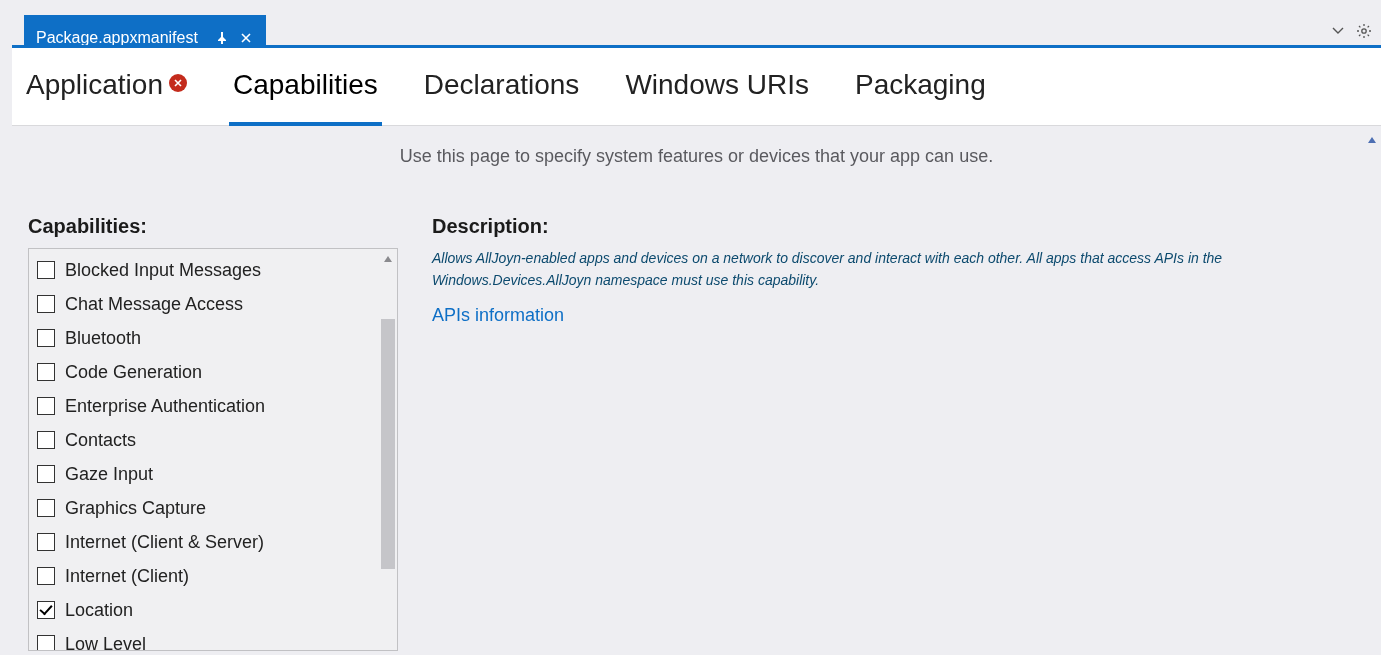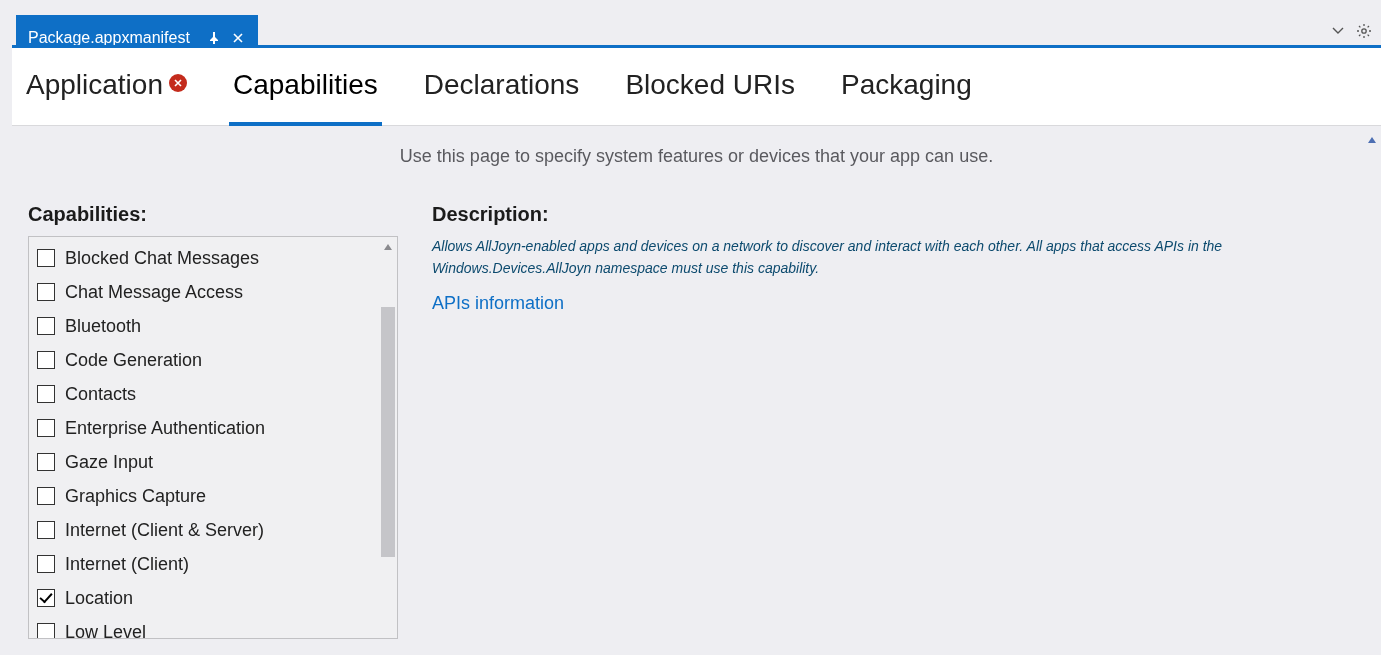--- a/index.html
+++ b/index.html
@@ -1,35 +1,35 @@
 <!DOCTYPE html>
 <html><head>
 <meta charset="utf-8">
 <style>
   * { box-sizing: border-box; }
   html, body { margin: 0; padding: 0; font-family: "Segoe UI", Arial, sans-serif; background: #eeeef2; color: #1b1b1b; overflow: hidden; width: 1381px; height: 655px; }
   .outer { width: 1381px; height: 655px; position: relative; background: #eeeef2; }
   .tabstrip { height: 45px; position: relative; }
-  .doc-tab { position: absolute; left: 16px; top: 15px; height: 30px; background: #0e6fc6; color: #fff; display: flex; align-items: center; font-size: 16px; padding: 16px 8px 0 12px; }
+  .doc-tab { position: absolute; left: 24px; top: 15px; height: 30px; background: #0e6fc6; color: #fff; display: flex; align-items: center; font-size: 16px; padding: 16px 8px 0 12px; }
   .doc-tab .title { padding-right: 12px; }
   .doc-tab .pin svg, .doc-tab .close svg { display:block; }
   .doc-tab .pin, .doc-tab .close { width: 24px; height: 24px; display:flex; align-items:center; justify-content:center; cursor:pointer; }
   .top-icons { position:absolute; right:8px; top:22px; display:flex; gap:8px; align-items:center; color:#555; }
   .top-icons .ic { width:18px; height:18px; display:flex; align-items:center; justify-content:center; cursor:pointer; }
   .blue-line { position:absolute; left:12px; right:0; top:45px; height:3px; background:#0e6fc6; }
   .editor { position:absolute; left:12px; right:0; top:48px; bottom:0; background:#ffffff; }
   .tab-nav { height: 78px; border-bottom: 1px solid #d9d9dc; display:flex; align-items:flex-end; padding: 0 10px; gap: 38px; background:#fff; }
   .tab-nav .tab { font-size: 28px; color:#222; padding: 0 4px 24px 4px; cursor:pointer; position:relative; display:flex; align-items:center; gap:4px;}
   .tab-nav .tab.active { color:#000;text-align:center; }
   .tab-nav .tab.active::after { content:""; position:absolute; left:0; right:0; bottom:-1px; height:4px; background:#0e6fc6; }
   .err-badge { width:18px; height:18px; border-radius:50%; background:#c42b1c; display:inline-flex; align-items:center; justify-content:center; margin-left:2px; margin-bottom: 4px;}
   .err-badge svg { display:block; }
   .body-area { position:absolute; left:0; right:0; top:78px; bottom:0; background:#eeeef2; padding: 20px 16px 0 16px; }
   .hint { color:#5a5a5f; font-size:18px;text-align:center; }
-  .columns { display:flex; margin-top: 36px; gap: 34px; justify-content: space-between; }
+  .columns { display:flex; margin-top: 48px; gap: 34px; justify-content: space-between; }
   .col-left { width: 370px; }
   .col-right { flex:1; padding-right: 30px;}
   .section-head { font-weight:700; font-size:20px; margin-bottom: 10px; }
   .list-box { border:1px solid #c1c1c4; background:#f0f0f2; height: 403px; position:relative; }
   .list-inner { position:absolute; left:0; right:18px; top:0; bottom:0; overflow:hidden; padding: 4px 0;}
   .cap-item { display:flex; align-items:center; height:34px; padding-left:8px; font-size:18px; color:#222; cursor:default;}
   .cap-item .cb { width:18px; height:18px; border:1px solid #333; background:#fff; margin-right:10px; display:flex; align-items:center; justify-content:center; cursor:pointer;}
   .cap-item .cb.checked::after { content:""; width:10px; height:5px; border-left:2px solid #000; border-bottom:2px solid #000; transform: translateY(-2px) rotate(-48deg); }
   .list-scroll { position:absolute; right:0; top:0; bottom:0; width:18px; }
   .list-scroll .arrow-up { position:absolute; top:2px; left:0; right:0; height:16px; display:flex; align-items:center; justify-content:center; color:#777; cursor:pointer;}
@@ -83,58 +83,58 @@
             </svg>
         </span>
       </div>
       <div class="tab active">
         <span>Capabilities</span>
       </div>
       <div class="tab">
         <span>Declarations</span>
       </div>
       <div class="tab">
-        <span>Blocked URIs</span>
+        <span>Windows URIs</span>
       </div>
       <div class="tab">
         <span>Packaging</span>
       </div>
     </div>
 
     <div class="body-area">
       <div class="hint">Use this page to specify system features or devices that your app can use.</div>
 
       <div class="columns">
         <div class="col-left">
           <div class="section-head">Capabilities:</div>
           <div class="list-box">
             <div class="list-inner" id="cap-list">
                 <div class="cap-item">
                   <span class="cb"></span>
-                  <span>Blocked Chat Messages</span>
+                  <span>Blocked Input Messages</span>
                 </div>
                 <div class="cap-item">
                   <span class="cb"></span>
                   <span>Chat Message Access</span>
                 </div>
                 <div class="cap-item">
                   <span class="cb"></span>
                   <span>Bluetooth</span>
                 </div>
                 <div class="cap-item">
                   <span class="cb"></span>
                   <span>Code Generation</span>
                 </div>
                 <div class="cap-item">
                   <span class="cb"></span>
-                  <span>Contacts</span>
+                  <span>Enterprise Authentication</span>
                 </div>
                 <div class="cap-item">
                   <span class="cb"></span>
-                  <span>Enterprise Authentication</span>
+                  <span>Contacts</span>
                 </div>
                 <div class="cap-item">
                   <span class="cb"></span>
                   <span>Gaze Input</span>
                 </div>
                 <div class="cap-item">
                   <span class="cb"></span>
                   <span>Graphics Capture</span>
                 </div>
                 <div class="cap-item">

